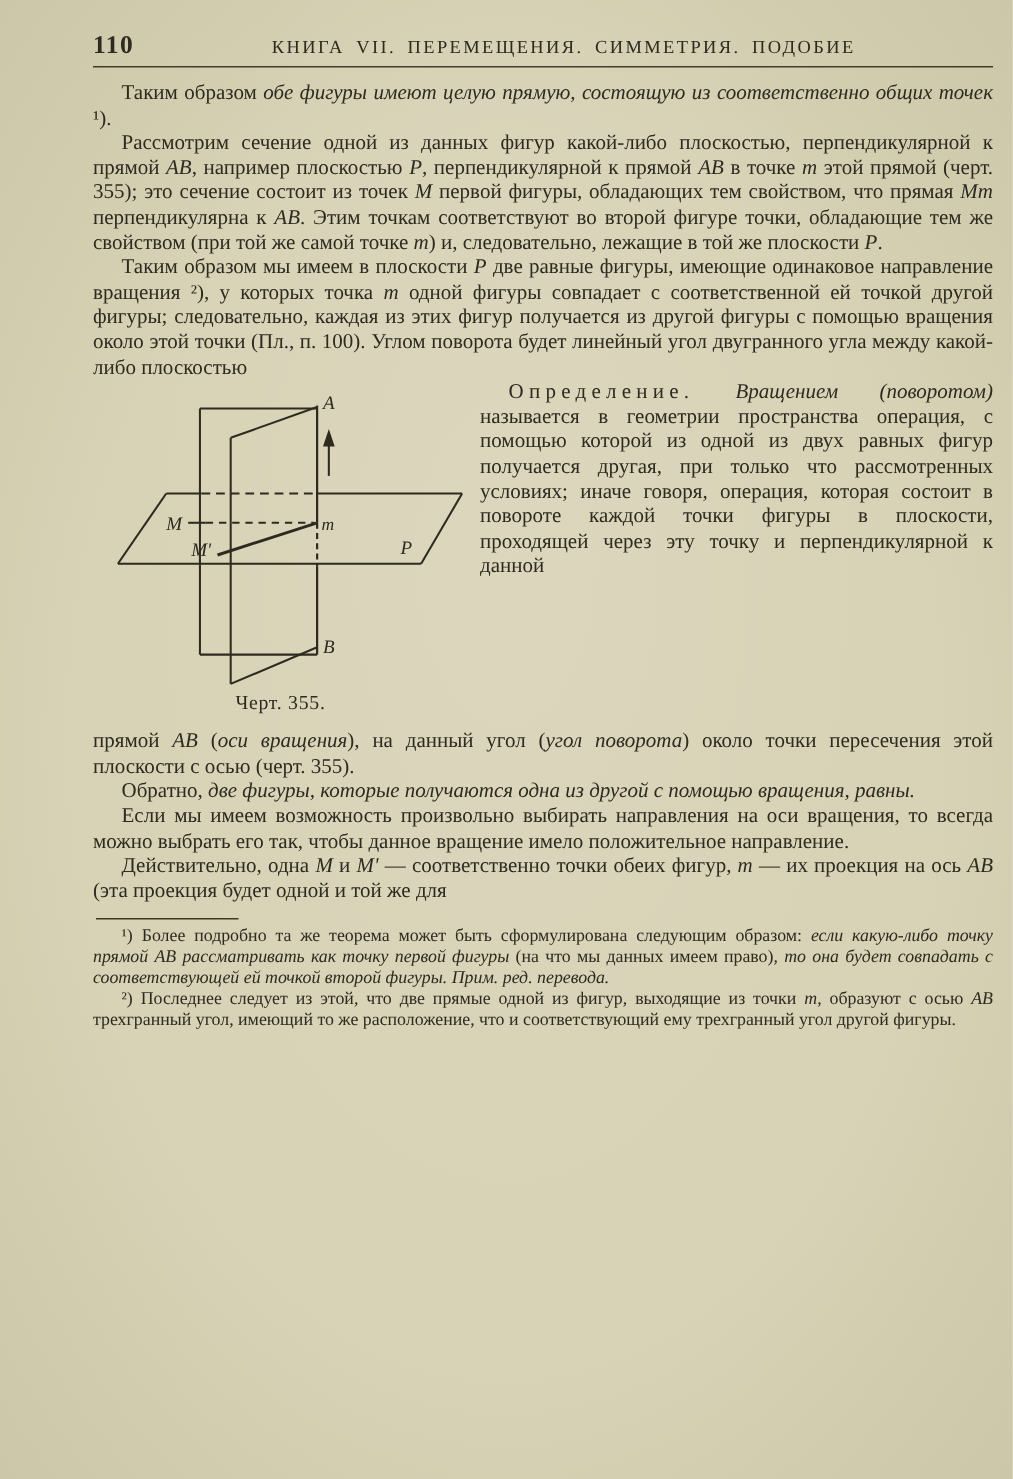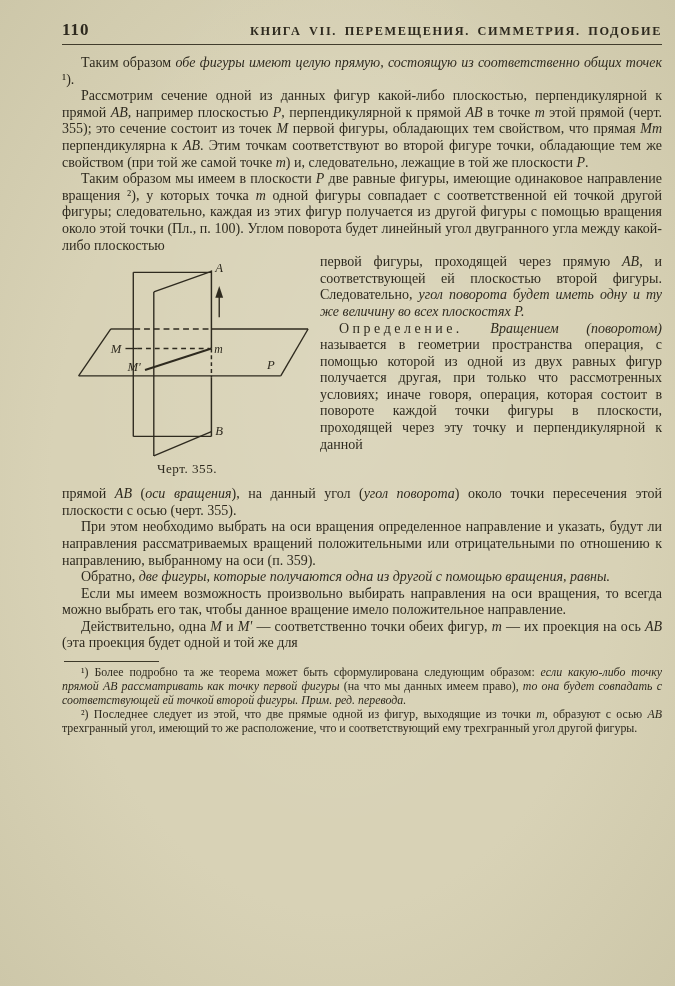--- a/index.html
+++ b/index.html
@@ -14,21 +14,21 @@
       radial-gradient(ellipse at 50% 38%, rgba(255,255,255,0.10) 0%, rgba(255,255,255,0) 55%),
       radial-gradient(ellipse at 50% 50%, var(--paper) 60%, #cdc7a9 100%);
     background-color:var(--paper);
     color:var(--ink);
     font-family:"Liberation Serif", serif;
     overflow:hidden;
   }
   .content{position:absolute;left:62px;top:20px;width:600px;}
   .hdr{display:flex;align-items:baseline;}
   .pagenum{font-size:17px;font-weight:bold;letter-spacing:1px;flex:0 0 auto;}
-  .runhead{flex:1;text-align:right;font-size:12.3px;font-weight:bold;letter-spacing:1.6px;word-spacing:3px;}
+  .runhead{flex:1;text-align:center;font-size:12.3px;font-weight:normal;letter-spacing:1.6px;word-spacing:3px;}
   .rule{border:none;border-top:1.8px solid rgba(44,40,26,0.88);box-shadow:0 2.5px 0 -1.5px rgba(44,40,26,0.35);margin:4px 0 10px 0;}
   p{margin:0;font-size:14px;line-height:16.6px;text-align:justify;}
   .indent{text-indent:19px;}
   .it{font-style:italic;}
   .spaced{letter-spacing:3.5px;}
   .figrow{display:flex;align-items:flex-start;}
   .fig{flex:0 0 252px;padding-top:4px;}
   .rcol{flex:1;padding-left:6px;}
   .fnblock{margin-top:9px;}
   .fnrule{border:none;border-top:1.4px solid rgba(44,40,26,0.9);width:95px;margin:0 0 3px 2px;}
@@ -99,27 +99,25 @@
           <text x="157" y="14" font-size="13">A</text>
           <text x="157" y="181" font-size="13">B</text>
           <text x="50" y="97" font-size="13">M</text>
           <text x="67" y="115" font-size="13">M'</text>
           <text x="156" y="97" font-size="12">m</text>
           <text x="210" y="113" font-size="13">P</text>
           <text class="cap" x="128" y="219" text-anchor="middle">Черт. 355.</text>
         </svg>
       </div>
       <div class="rcol">
-        <p><span>первой фигуры, проходящей через прямую </span><span class="it">AB</span><span>, и соответствующей ей плоскостью второй фигуры. Следовательно, </span><span class="it">угол поворота будет иметь одну и ту же величину во всех плоскостях P.</span></p>
         <p class="indent"><span class="spaced">Определение.</span><span> </span><span class="it">Вращением (поворотом)</span><span> называется в геометрии пространства операция, с помощью которой из одной из двух равных фигур получается другая, при только что рассмотренных условиях; иначе говоря, операция, которая состоит в повороте каждой точки фигуры в плоскости, проходящей через эту точку и перпендикулярной к данной</span></p>
       </div>
     </div>
 
     <p><span>прямой </span><span class="it">AB</span><span> (</span><span class="it">оси вращения</span><span>), на данный угол (</span><span class="it">угол поворота</span><span>) около точки пересечения этой плоскости с осью (черт. 355).</span></p>
-    <p class="indent"><span>При этом необходимо выбрать на оси вращения определенное направление и указать, будут ли направления рассматриваемых вращений положительными или отрицательными по отношению к направлению, выбранному на оси (п. 359).</span></p>
     <p class="indent"><span>Обратно, </span><span class="it">две фигуры, которые получаются одна из другой с помощью вращения, равны.</span></p>
     <p class="indent"><span>Если мы имеем возможность произвольно выбирать направления на оси вращения, то всегда можно выбрать его так, чтобы данное вращение имело положительное направление.</span></p>
     <p class="indent"><span>Действительно, одна </span><span class="it">M</span><span> и </span><span class="it">M'</span><span> — соответственно точки обеих фигур, </span><span class="it">m</span><span> — их проекция на ось </span><span class="it">AB</span><span> (эта проекция будет одной и той же для</span></p>
 
     <div class="fnblock">
       <hr class="fnrule">
       <p class="fn indent"><span>¹) Более подробно та же теорема может быть сформулирована следующим образом: </span><span class="it">если какую-либо точку прямой AB рассматривать как точку первой фигуры </span><span>(на что мы данных имеем право), </span><span class="it">то она будет совпадать с соответствующей ей точкой второй фигуры. Прим. ред. перевода.</span></p>
       <p class="fn indent"><span>²) Последнее следует из этой, что две прямые одной из фигур, выходящие из точки </span><span class="it">m</span><span>, образуют с осью </span><span class="it">AB</span><span> трехгранный угол, имеющий то же расположение, что и соответствующий ему трехгранный угол другой фигуры.</span></p>
     </div>
 

